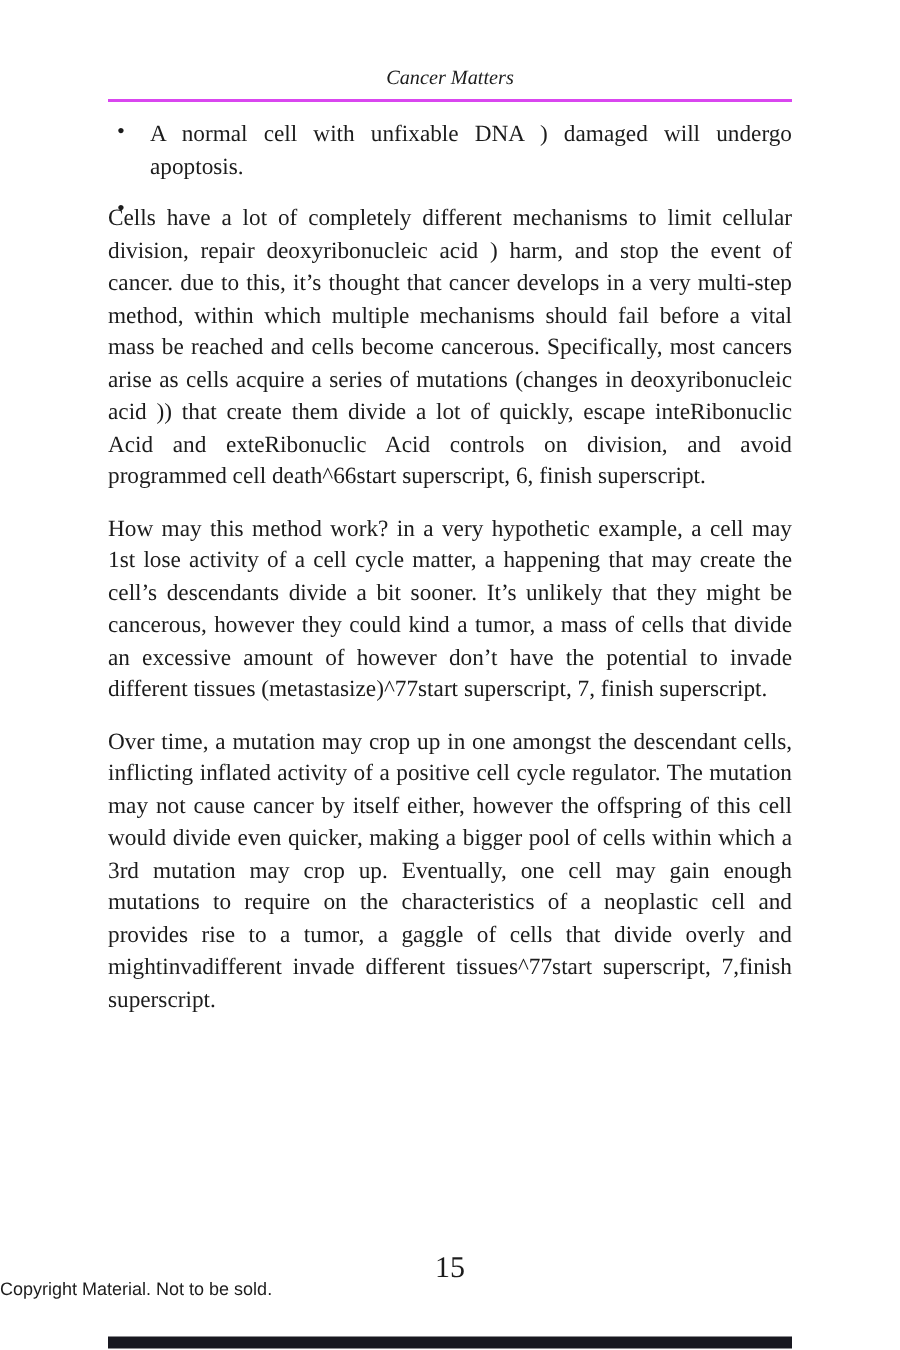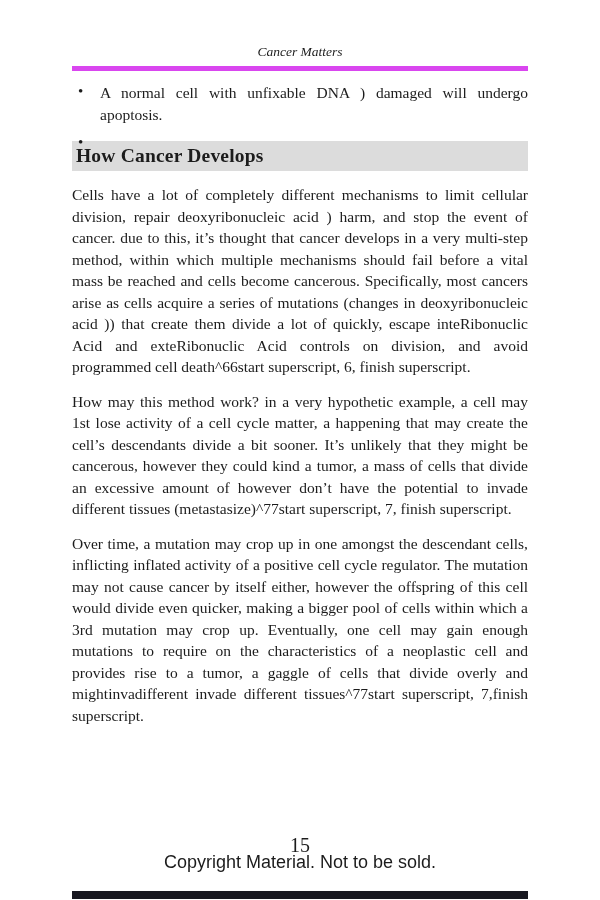--- a/index.html
+++ b/index.html
@@ -20,21 +20,21 @@
     position: absolute;
     left: 72px; right: 72px; top: 0;
   }
   
   .running-header {
     padding-top: 44px;
     text-align: center;
     font-style: italic;
     font-size: 13.5px;
     line-height: 16px;
-    border-bottom: 5px solid #d946ef;
+    border-bottom: 2px solid #d946ef;
     padding-bottom: 6px;
   }
   
   .bullet-list {
     list-style: none;
     margin-top: 11px;
   }
   .bullet-list li {
     position: relative;
     padding-left: 28px;
@@ -68,23 +68,22 @@
   
   .page-number {
     position: absolute;
     left: 0; right: 0; top: 834px;
     text-align: center;
     font-size: 20px;
   }
   .copyright-line {
     position: absolute;
     left: 0; right: 0; top: 852px;
-    text-align: center;
     font-family: "Liberation Sans", sans-serif;
-    font-size: 18px;
+    font-size: 12px;
   }
   .footer-bar {
     position: absolute;
     left: 72px; right: 72px; bottom: 1px;
     height: 8px;
     background: #181820;
   }
 </style>
 </head>
 <body>
@@ -98,21 +97,20 @@
     <ul class="bullet-list">
       <li>
         <span class="bullet-marker">•</span>
         <span>A normal cell with unfixable DNA  ) damaged will undergo apoptosis.</span>
       </li>
       <li>
         <span class="bullet-marker">•</span>
       </li>
     </ul>
 
-    <h2 class="section-heading">How Cancer Develops</h2>
 
     <p class="body-paragraph">Cells have a lot of completely different mechanisms to limit cellular division, repair deoxyribonucleic acid  ) harm, and stop the event of cancer. due to this, it’s thought that cancer develops in a very multi-step method, within which multiple mechanisms should fail before a vital mass be reached and cells become cancerous. Specifically, most cancers arise as cells acquire a series of mutations (changes in deoxyribonucleic acid  )) that create them divide a lot of quickly, escape inteRibonuclic Acid and exteRibonuclic Acid controls on division, and avoid programmed cell death^66start superscript, 6, finish superscript.</p>
 
     <p class="body-paragraph">How may this method work? in a very hypothetic example, a cell may 1st lose activity of a cell cycle matter, a happening that may create the cell’s descendants divide a bit sooner. It’s unlikely that they might be cancerous, however they could kind a tumor, a mass of cells that divide an excessive amount of however don’t have the potential to invade different tissues (metastasize)^77start superscript, 7, finish superscript.</p>
 
     <p class="body-paragraph">Over time, a mutation may crop up in one amongst the descendant cells, inflicting inflated activity of a positive cell cycle regulator. The mutation may not cause cancer by itself either, however the offspring of this cell would divide even quicker, making a bigger pool of cells within which a 3rd mutation may crop up. Eventually, one cell may gain enough mutations to require on the characteristics of a neoplastic cell and provides rise to a tumor, a gaggle of cells that divide overly and mightinvadifferent invade different tissues^77start superscript, 7,finish superscript.</p>
 
   </div>
 
   <div class="page-number">15</div>

